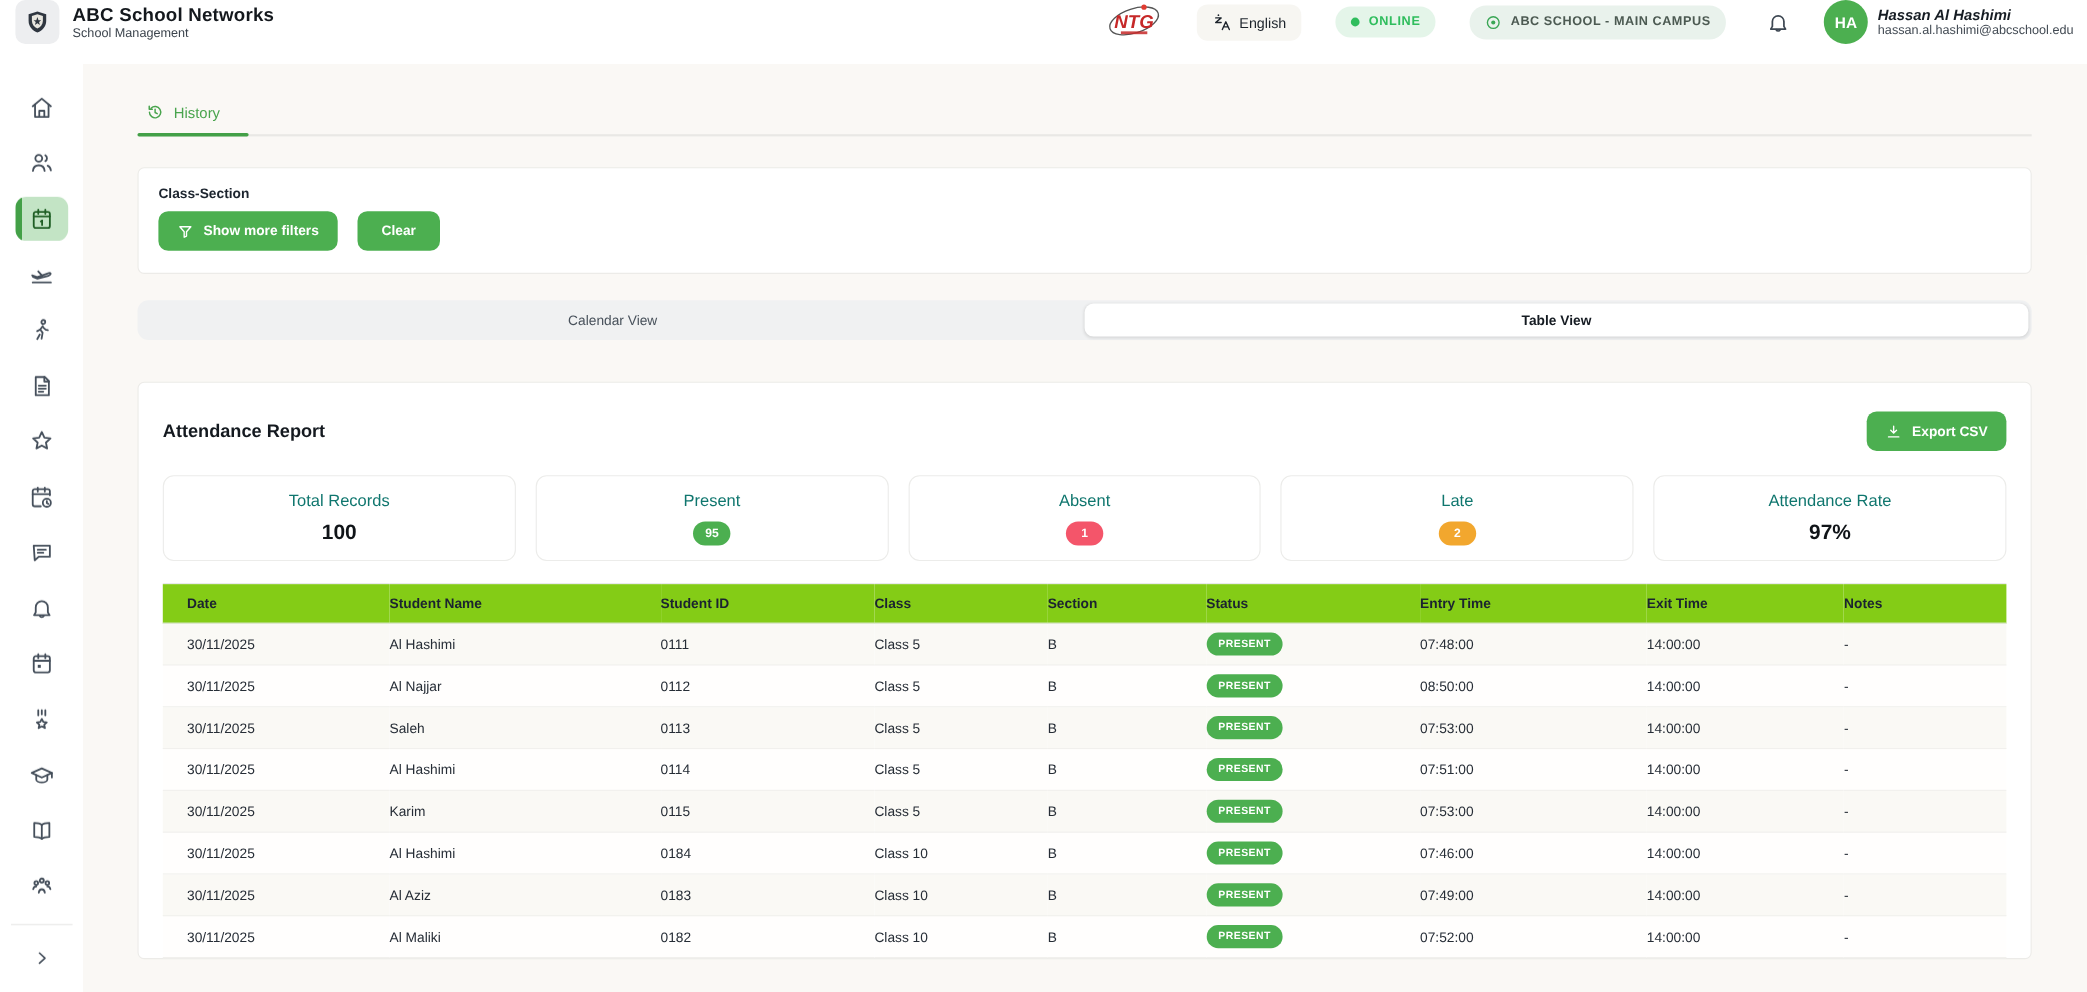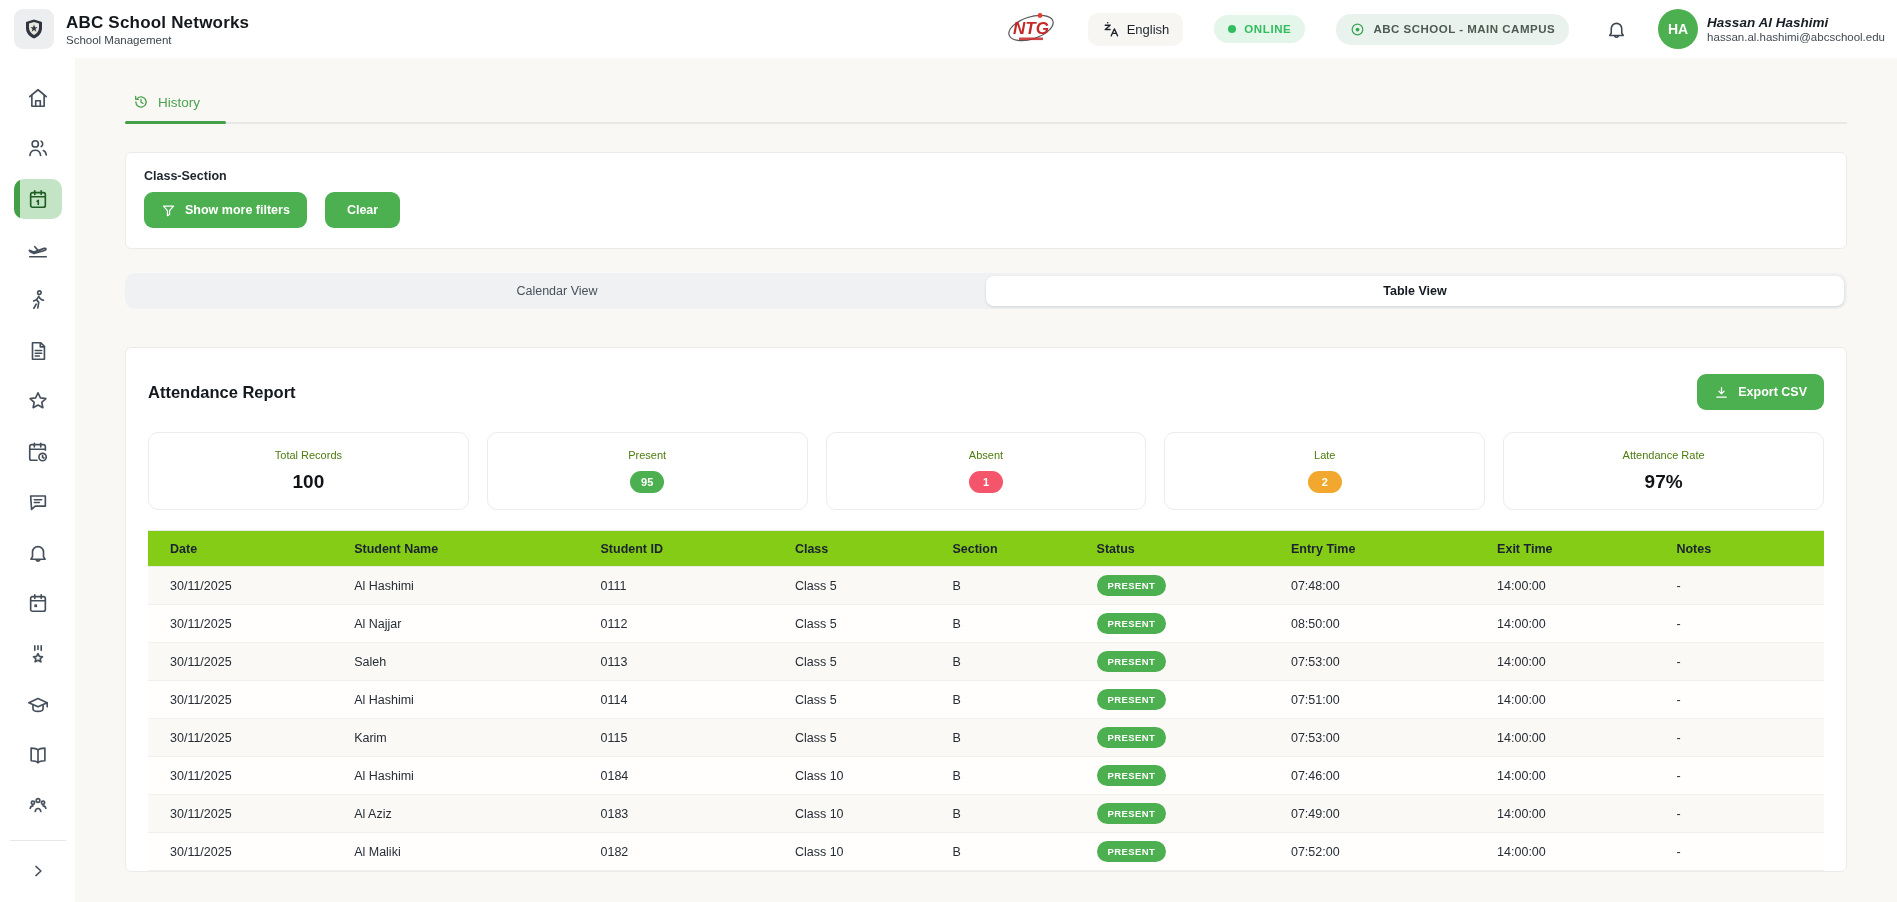--- a/index.html
+++ b/index.html
@@ -5,21 +5,21 @@
   * { box-sizing: border-box; margin: 0; padding: 0; }
   html, body { width: 1897px; height: 902px; overflow: hidden; }
   body {
     font-family: "Liberation Sans", sans-serif;
     background: #faf8f5;
     color: #222;
   }
   
   .header {
     position: fixed; top: 0; left: 0; right: 0; height: 58px;
-    background: #fff; display: flex; align-items: center;
+    background: #fff; display: flex; align-items: flex-start;
     padding: 0 12px 0 14px; z-index: 10;
   }
   .brand { display: flex; align-items: center; gap: 12px; }
   .brand-logo {
     width: 40px; height: 40px; border-radius: 9px; background: #edeef0;
     display: flex; align-items: center; justify-content: center;
   }
   .brand-name { font-size: 17px; font-weight: bold; color: #14181d; letter-spacing: .2px; }
   .brand-sub { font-size: 11.5px; color: #3c444d; margin-top: 1px; }
   .header-right { margin-left: auto; display: flex; align-items: center; gap: 31px; }
@@ -104,21 +104,21 @@
   
   .report-card { margin-top: 38px; padding: 26px 22px 0; }
   .report-head { display: flex; align-items: center; justify-content: space-between; }
   .report-title { font-size: 16.5px; font-weight: bold; color: #14191f; }
   .stats { display: flex; gap: 18px; margin-top: 22px; }
   .stat {
     flex: 1; border: 1px solid #ececea; border-radius: 10px; height: 78px;
     display: flex; flex-direction: column; align-items: center; justify-content: center; gap: 10px;
     background: #fff;
   }
-  .stat-label { font-size: 11px; color: #4d7c0f; }
+  .stat-label { font-size: 15px; color: #0f766e; }
   .stat-num { font-size: 19px; font-weight: bold; color: #101418; }
   .stat-pill {
     min-width: 34px; text-align: center; color: #fff; font-size: 11px; font-weight: bold;
     border-radius: 12px; padding: 5px 9px;
   }
   .stat-pill.green { background: #4caf50; }
   .stat-pill.red { background: #f4556a; }
   .stat-pill.orange { background: #f2a72e; }
   
   table { width: 100%; border-collapse: collapse; table-layout: fixed; margin-top: 20px; }

